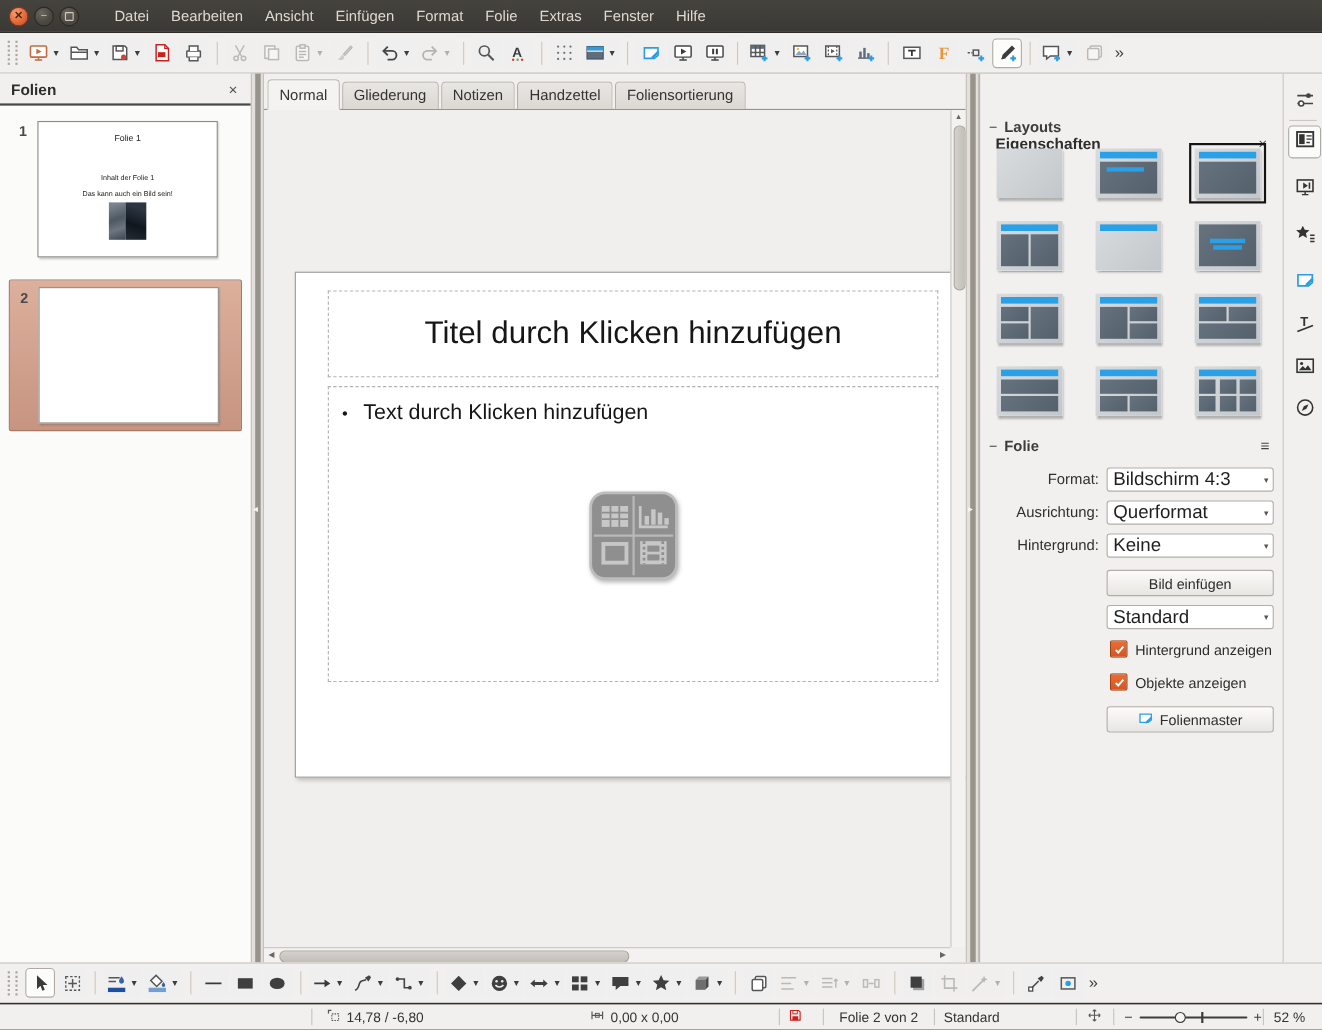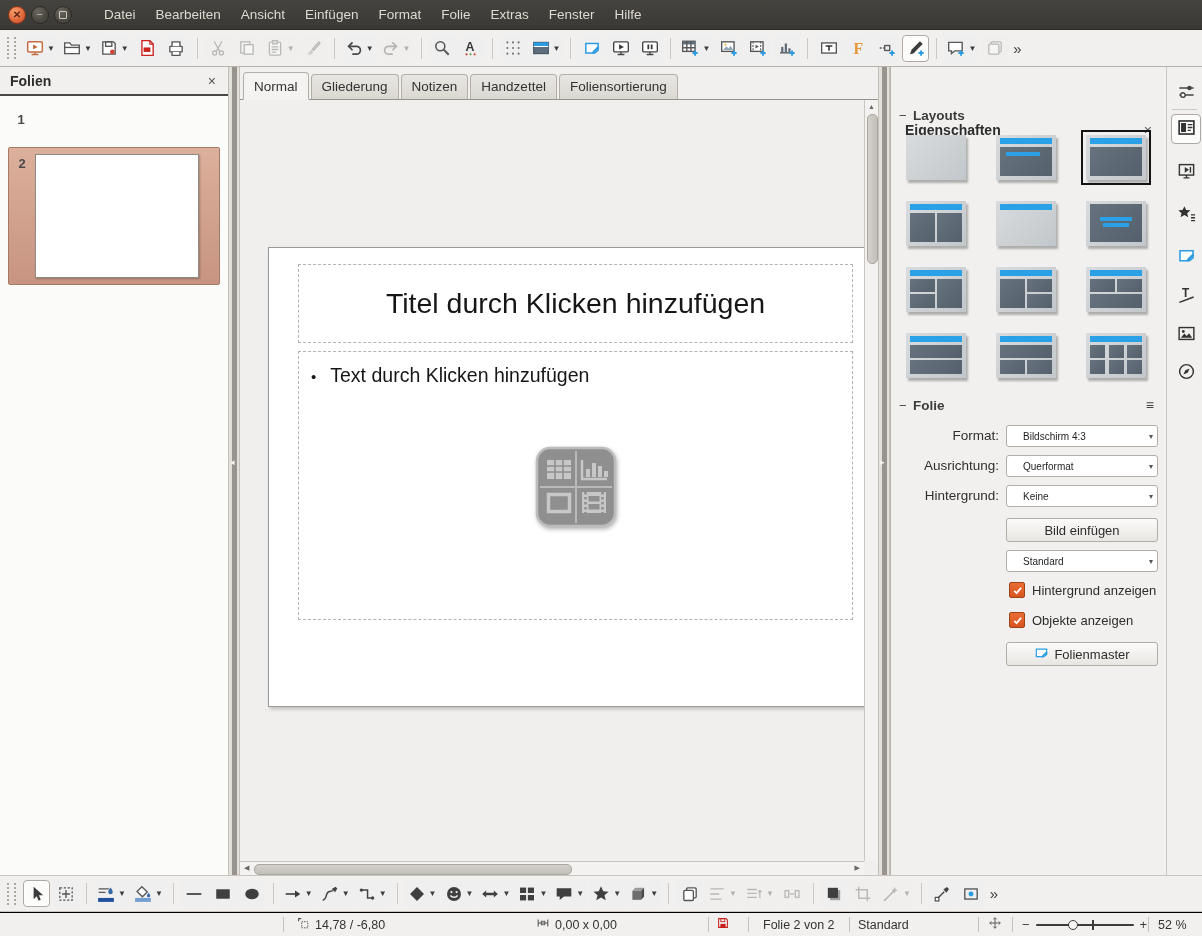--- a/index.html
+++ b/index.html
@@ -82,21 +82,21 @@
   .layouts-h{top:38px;}
   .folie-h{top:328px;}
   .layout-grid{position:absolute;top:68px;left:15px;display:grid;grid-template-columns:repeat(3,60px);grid-auto-rows:45px;column-gap:30px;row-gap:21px;}
   .lt{position:relative;width:60px;height:45px;background:linear-gradient(135deg,#d9dcde,#c2c7cb);box-shadow:1.5px 2.5px 2px rgba(0,0,0,.28);}
   .lt.selected{outline:2px solid #141414;outline-offset:3px;}
   .lt .b{position:absolute;background:#2aa0e6;}
   .lt .d{position:absolute;background:linear-gradient(135deg,#66727e,#54616d);}
   
   .frow-label{position:absolute;left:0;width:108px;text-align:right;font-size:13.5px;color:#2f2f2f;line-height:22px;}
   .combo{position:absolute;left:115px;width:152px;height:22px;background:#fff;border:1px solid #b2aea7;border-radius:3px;box-sizing:border-box;display:flex;align-items:center;}
-  .combo .cval{flex:1;font-size:10px;color:#1e1e1e;padding-left:16px;white-space:nowrap;overflow:hidden;}
+  .combo .cval{flex:1;font-size:17px;color:#1e1e1e;padding-left:5px;white-space:nowrap;overflow:hidden;}
   .combo .carr{font-size:8px;color:#555;padding:0 4px;}
   .sbtn{position:absolute;left:115px;width:152px;height:24px;background:linear-gradient(#fcfbfa,#e8e6e2);border:1px solid #b2aea7;border-radius:3px;box-sizing:border-box;display:flex;align-items:center;justify-content:center;font-size:13px;color:#2d2d2d;gap:5px;}
   .cbrow{position:absolute;left:118px;display:flex;align-items:center;gap:7px;width:154px;overflow:hidden;}
   .cbox{width:14px;height:14px;background:linear-gradient(#ea6d35,#d9541f);border:1px solid #9c4318;border-radius:2px;flex:none;display:flex;align-items:center;justify-content:center;}
   .cblabel{font-size:13px;color:#2d2d2d;white-space:nowrap;}
   
   .sbtabs{width:36px;position:relative;background:#f1f0ee;border-left:1px solid #c9c5bf;box-sizing:border-box;}
   .sbtab{position:absolute;left:4px;width:28px;height:28px;display:flex;align-items:center;justify-content:center;border:1px solid transparent;border-radius:4px;}
   .sbtab.active{background:#fbfbfa;border-color:#aeaaa3;}
   .sbtab svg{width:19px;height:19px;}
@@ -415,20 +415,29 @@
   <div class="main">
 
     <aside class="slides-panel">
       <div class="panel-header">
         <span class="panel-title">Folien</span>
         <span class="panel-close">×</span>
       </div>
       <div class="thumbs">
         <div class="thumb-row">
           <span class="tnum">1</span>
+          <div class="tslide">
+            <div class="t1-title">Folie 1</div>
+            <div class="t1-line1">Inhalt der Folie 1</div>
+            <div class="t1-line2">Das kann auch ein Bild sein!</div>
+            <div class="t1-img">
+                <div class="im-l"></div>
+                <div class="im-r"></div>
+              </div>
+          </div>
         </div>
         <div class="thumb-row selected">
           <span class="tnum">2</span>
           <div class="tslide"></div>
         </div>
       </div>
     </aside>
 
     <div class="vsplit">
       <div class="split-bar"></div>

